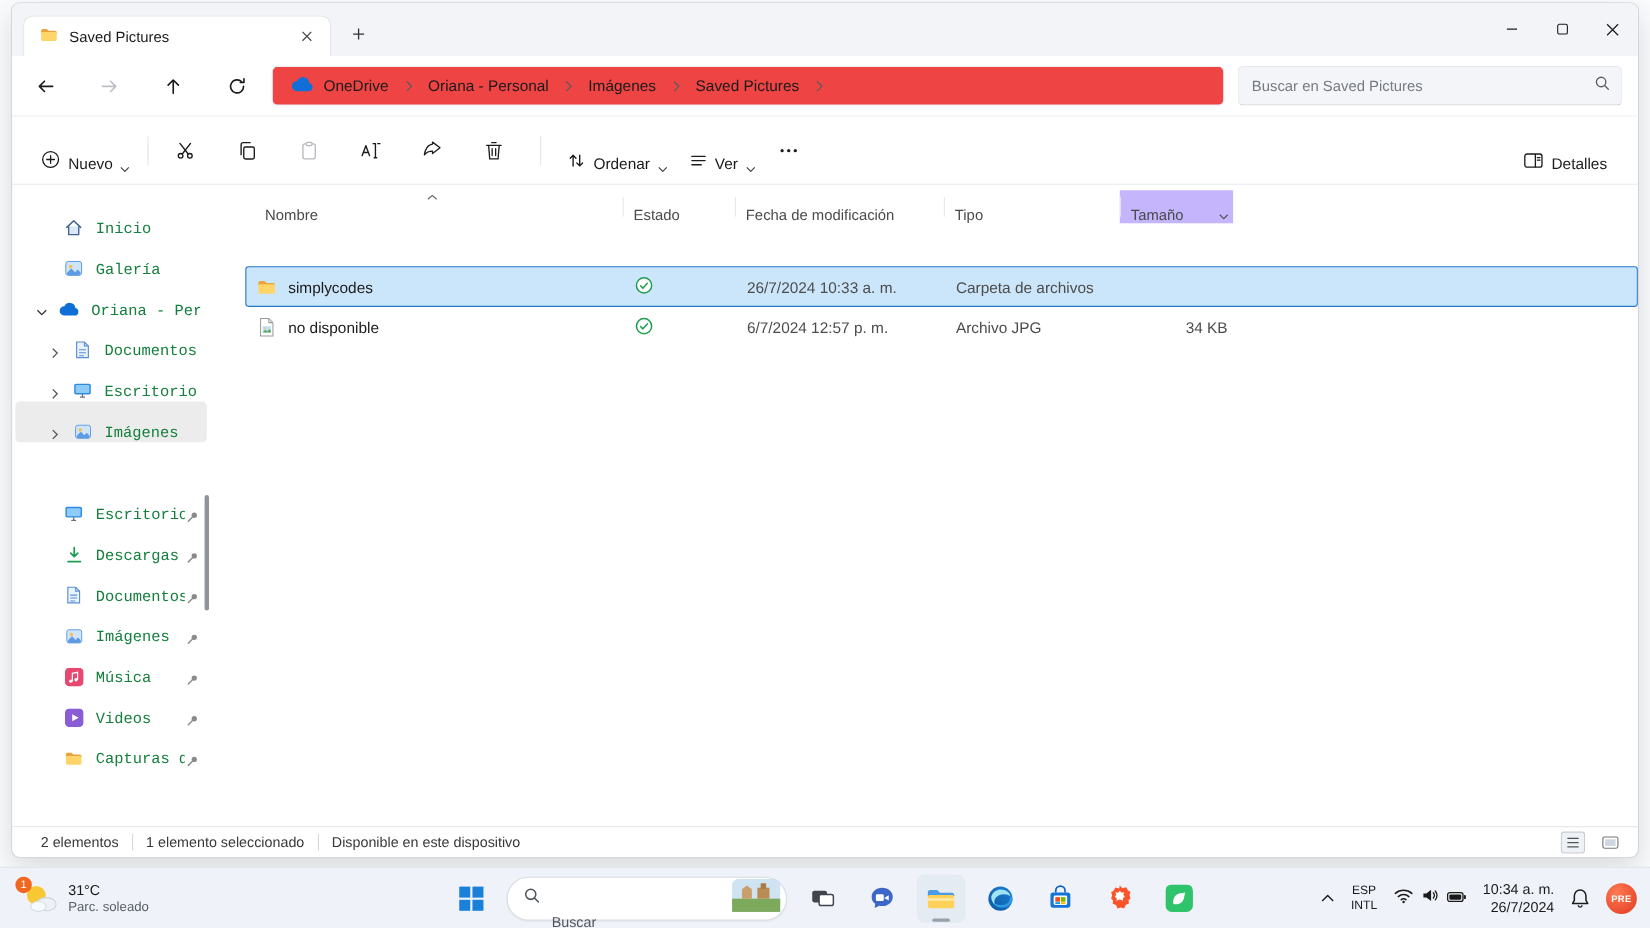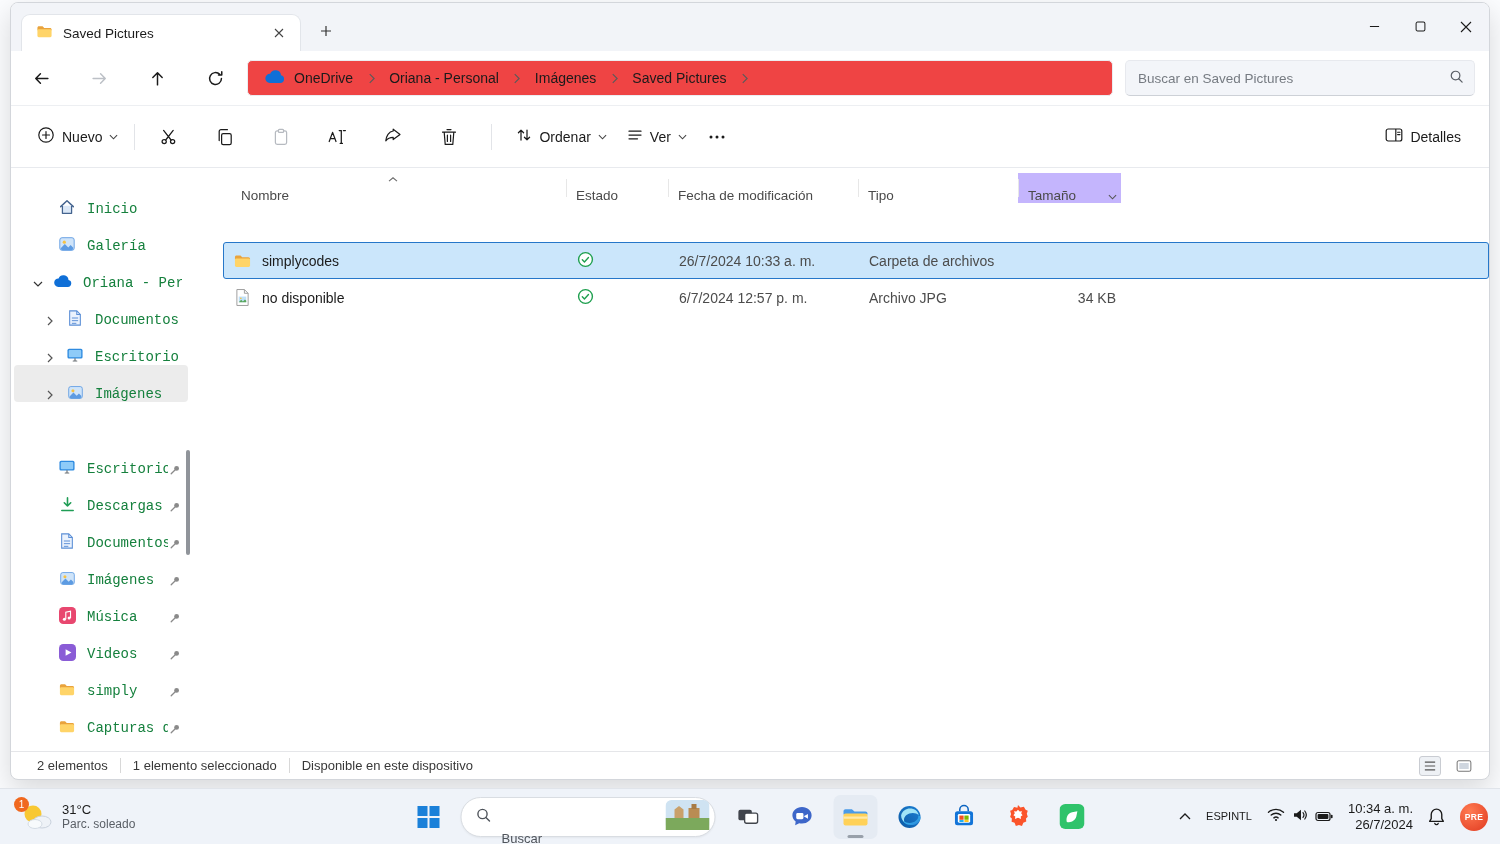--- a/index.html
+++ b/index.html
@@ -31,21 +31,21 @@
   .bc-item { padding:3px 8px; border-radius:4px; white-space:nowrap; display:flex; align-items:center; gap:8px; }
   .bc-chev { width:16px; height:16px; display:flex; align-items:center; justify-content:center; }
   .searchbox { width:350px; height:36px; background:#f3f5f9; border:1px solid #e7e9ee; border-bottom-color:#cdd1d7;
     border-radius:5px; display:flex; align-items:center; padding:0 10px 0 12px; }
   .searchbox input { flex:1; border:none; outline:none; background:transparent; font-size:13.5px; color:#333;
     font-family:"Liberation Sans", sans-serif; }
   .searchbox input::placeholder { color:#767b82; }
 
   .toolbar { height:62px; display:flex; align-items:center; padding:0 18px 0 16px;
     border-bottom:1px solid #e8eaee; flex:0 0 auto; }
-  .tb-group { display:flex; align-items:center; gap:7px; font-size:14px; color:#1b1b1b; padding:0 10px; height:40px; border-radius:5px; }
+  .tb-group { display:flex; align-items:flex-end; gap:7px; font-size:14px; color:#1b1b1b; padding:0 10px; height:40px; border-radius:5px; }
   .tb-iconbtn { width:40px; height:40px; border-radius:5px; display:flex; align-items:center; justify-content:center; margin-right:16px; }
   .tb-sep { width:1px; height:26px; background:#e2e4e8; margin:0 14px 0 6px; }
   .tb-spacer { flex:1; }
   .chev-down { display:flex; align-items:center; }
 
   .bodyrow { flex:1; display:flex; min-height:0; }
 
   
   .sidebar { width:180px; flex:0 0 auto; position:relative; padding-top:12px; overflow:hidden; }
   .side-item { height:37px; display:flex; align-items:flex-end; font-size:14px; color:#15803d;
@@ -101,21 +101,21 @@
   .tb-icon { width:44px; height:44px; border-radius:7px; display:flex; align-items:center; justify-content:center; position:relative; }
   .tb-icon.active { background:#e5ebf3; }
   .tb-icon.active::after { content:''; position:absolute; bottom:1px; left:50%; transform:translateX(-50%);
     width:16px; height:3px; border-radius:2px; background:#98a0aa; }
   .tb-search { width:255px; height:40px; background:#fff; border:1px solid #d9dde2; border-radius:20px;
     display:flex; align-items:center; gap:10px; padding:0 5px 0 14px; box-shadow:0 1px 2px rgba(0,0,0,.05); }
   .tb-search .tbs-label { flex:1; font-size:13px; color:#4f545b;margin-top:43px; }
 
   .tbr { position:absolute; right:6px; top:0; bottom:0; display:flex; align-items:center; gap:11px; padding:0 6px; }
   .tray-btn { display:flex; align-items:center; justify-content:center; border-radius:5px; padding:4px; }
-  .lang { display:flex; flex-direction:row; align-items:center; font-size:11px; line-height:12.5px; color:#1b1b1b; }
+  .lang { display:flex; flex-direction:column; align-items:center; font-size:11px; line-height:12.5px; color:#1b1b1b; }
   .net-group { display:flex; align-items:center; gap:7px; padding:4px 4px; }
   .clock { text-align:right; font-size:13px; line-height:16px; color:#1b1b1b; }
   .pre-badge { width:28px; height:28px; border-radius:50%; background:radial-gradient(circle at 35% 30%, #ff7a52, #e03a20);
     color:#fff; font-size:8.5px; font-weight:bold; display:flex; align-items:center; justify-content:center; letter-spacing:.3px; }
 </style>
 </head>
 <body>
 
 <div class="desktop">
 
@@ -496,35 +496,20 @@
           </span>
         </div>
         <div class="side-item lvl1">
           <span class="s-icon">
             <svg width="17" height="17" viewBox="0 0 18 18">
                 <rect width="18" height="18" rx="4.5" fill="#8a5cd6"></rect>
                 <path d="M7 5.6l6.2 3.4L7 12.4z" fill="#fff"></path>
               </svg>
           </span>
           <span class="s-label">Videos</span>
-          <span class="pin">
-            <svg width="12" height="12" viewBox="0 0 12 12">
-                <circle cx="7.6" cy="4.4" r="2.4" fill="#8a8a8a"></circle>
-                <path d="M6 6L2.2 9.8" stroke="#8a8a8a" stroke-width="1.3" stroke-linecap="round"></path>
-              </svg>
-          </span>
-        </div>
-        <div class="side-item lvl1">
-          <span class="s-icon">
-            <svg width="18" height="15" viewBox="0 0 20 18">
-                <path d="M1.5 4.6c0-1 .8-1.8 1.8-1.8h4.4l2 1.9h7c1 0 1.8.8 1.8 1.8v.9H1.5z" fill="#e9a33c"></path>
-                <rect x="1.5" y="6.2" width="17" height="9.6" rx="1.6" fill="#ffd468"></rect>
-              </svg>
-          </span>
-          <span class="s-label">simply</span>
           <span class="pin">
             <svg width="12" height="12" viewBox="0 0 12 12">
                 <circle cx="7.6" cy="4.4" r="2.4" fill="#8a8a8a"></circle>
                 <path d="M6 6L2.2 9.8" stroke="#8a8a8a" stroke-width="1.3" stroke-linecap="round"></path>
               </svg>
           </span>
         </div>
         <div class="side-item lvl1">
           <span class="s-icon">
             <svg width="18" height="15" viewBox="0 0 20 18">

